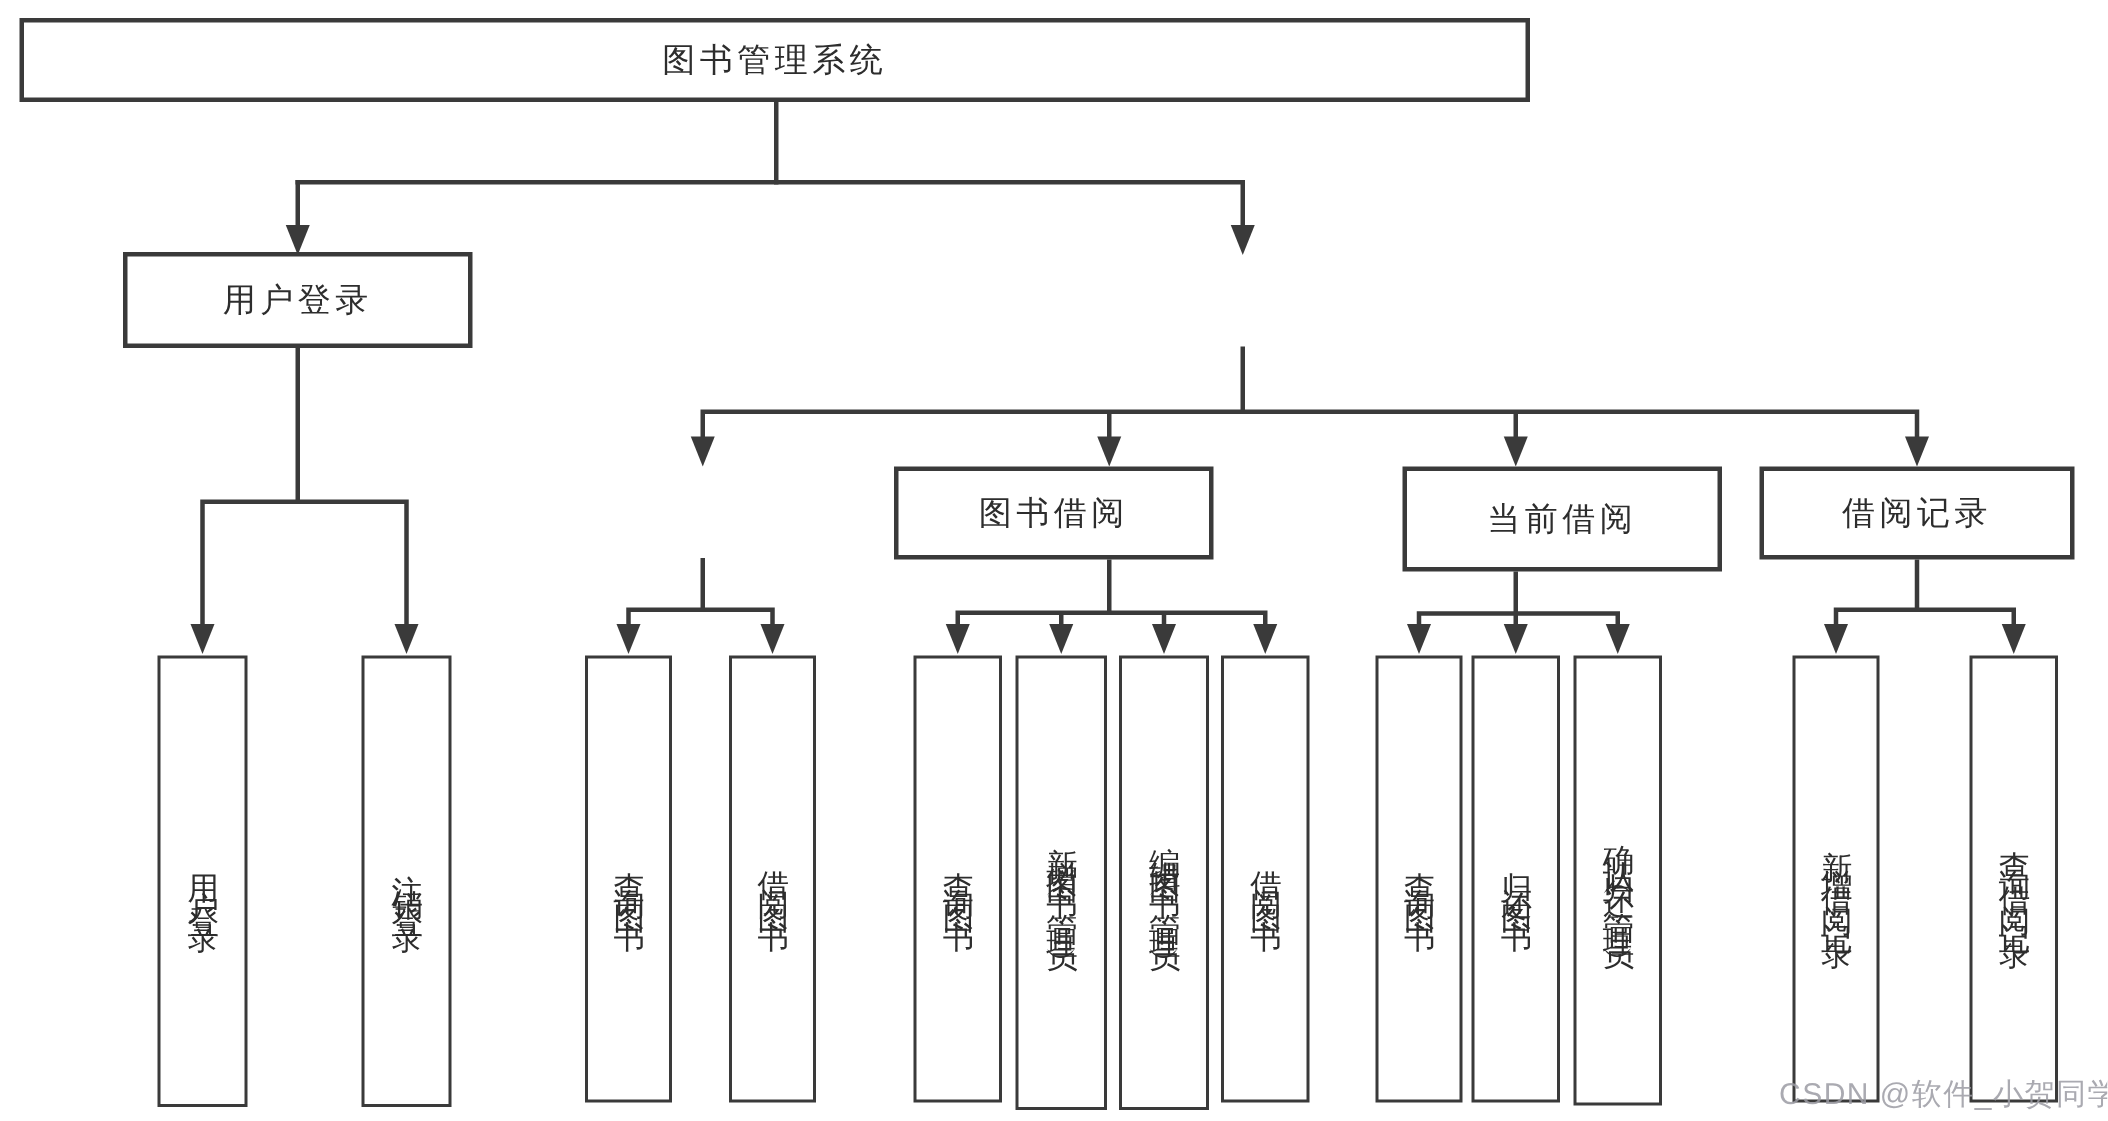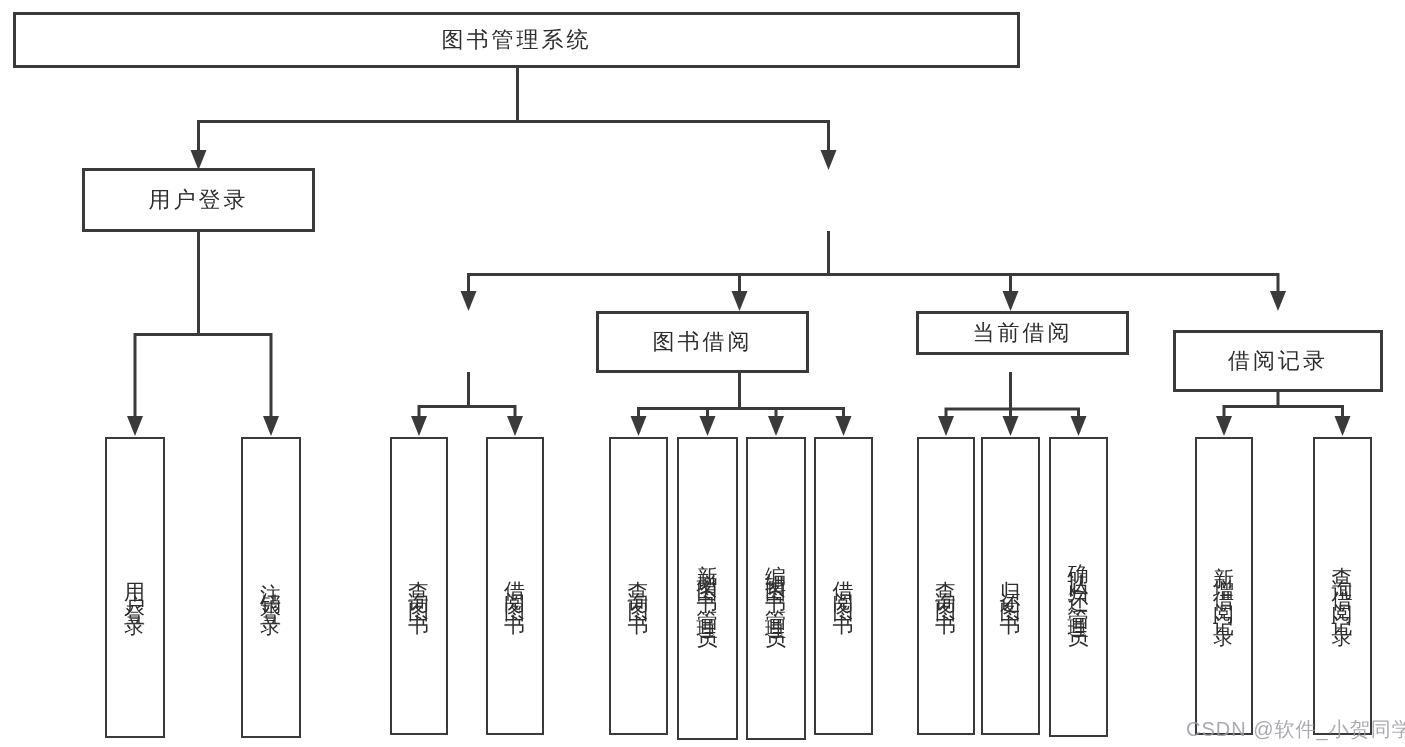--- a/index.html
+++ b/index.html
@@ -75,24 +75,24 @@
     <span>图书管理系统</span>
   </div>
 
   <div class="box box-h" style="left:82px;top:168px;width:233px;height:64px">
     <span>用户登录</span>
   </div>
 
   <div class="box box-h" style="left:596px;top:311px;width:213px;height:62px">
     <span>图书借阅</span>
   </div>
-  <div class="box box-h" style="left:916px;top:311px;width:213px;height:44px">
+  <div class="box box-h" style="left:935px;top:311px;width:213px;height:70px">
     <span>当前借阅</span>
   </div>
-  <div class="box box-h" style="left:1173px;top:330px;width:210px;height:62px">
+  <div class="box box-h" style="left:1173px;top:311px;width:210px;height:62px">
     <span>借阅记录</span>
   </div>
 
   <div class="box box-v" style="left:105px;top:437px;width:60px;height:301px">
     <span class="vlabel ls4">用户登录</span>
   </div>
   <div class="box box-v" style="left:241px;top:437px;width:60px;height:301px">
     <span class="vlabel ls4">注销登录</span>
   </div>
 

